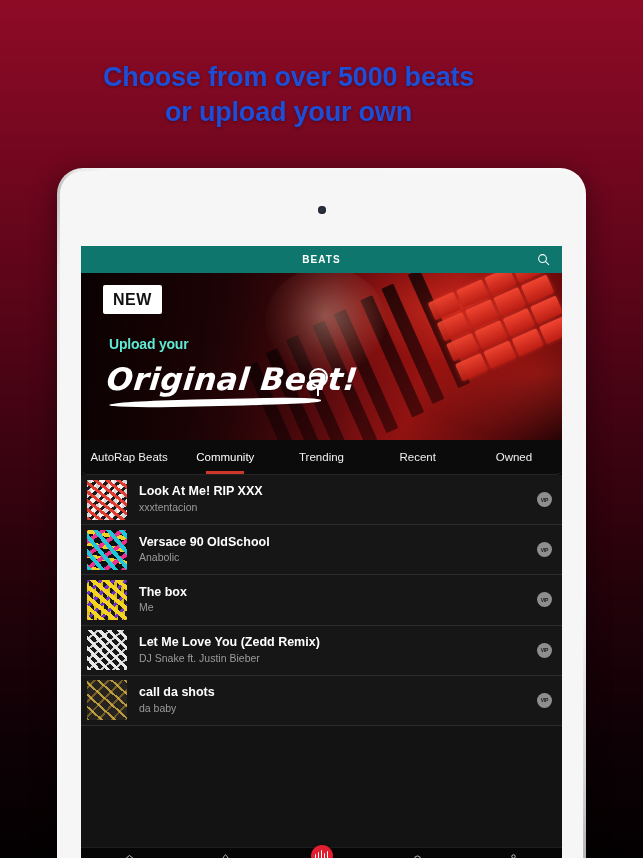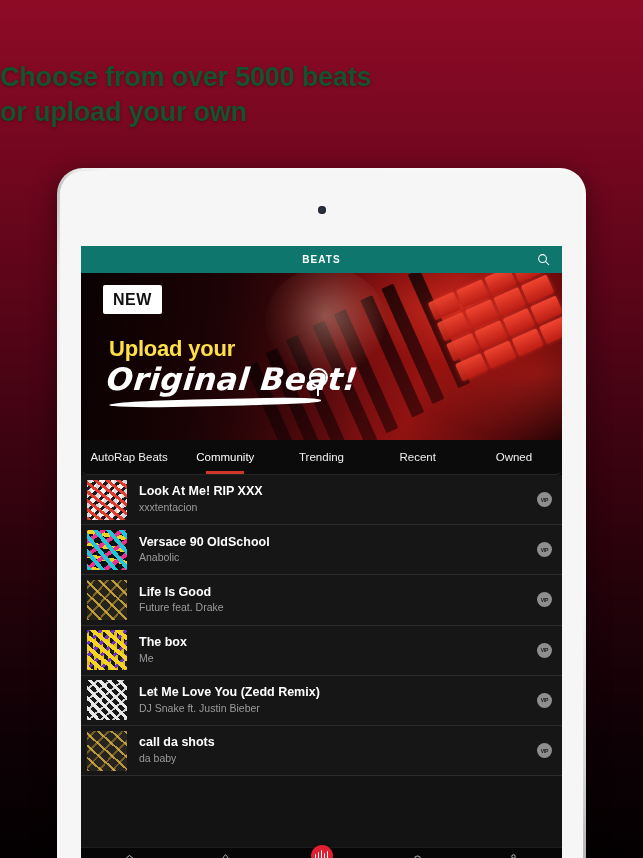--- a/index.html
+++ b/index.html
@@ -22,21 +22,22 @@
       #030001 100%);
     position: relative;
   }
 
   
   .headline {
     position: absolute;
     top: 60px;
     left: 0;
     width: 577px;
-    color: #14532d;
+    text-align: center;
+    color: #1d4ed8;
     font-size: 27px;
     font-weight: bold;
     line-height: 1.28;
     letter-spacing: -0.2px;
     text-shadow: 0 1px 3px rgba(0,0,0,0.35);
   }
   .headline .l2 { display: block; }
 
   
   .tablet {
@@ -170,22 +171,22 @@
     color: #111111;
     font-size: 16px;
     font-weight: bold;
     letter-spacing: 0.5px;
     padding: 6px 10px 5px 10px;
     border-radius: 2px;
   }
   .hero-line1 {
     position: absolute;
     left: 28px; top: 63px;
-    color: #fde047;
-    font-size: 22px;
+    color: #5eead4;
+    font-size: 14px;
     font-weight: bold;
     letter-spacing: -0.2px;
   }
   .hero-line2 {
     position: absolute;
     left: 26px; top: 88px;
     color: #ffffff;
     font-size: 31px;
     font-weight: bold;
     font-style: italic;
@@ -447,31 +448,20 @@
                repeating-linear-gradient(-35deg, #ee2f8e 0 4px, transparent 4px 11px),
                repeating-linear-gradient(10deg, #f2d024 0 4px, transparent 4px 12px),
                #101010;"></div>
         <div class="track-meta">
           <div class="track-title">Versace 90 OldSchool</div>
           <div class="track-artist">Anabolic</div>
         </div>
         <div class="vip-badge">VIP</div>
       </div>
 
-      <div class="track-row">
-        <div class="art" style="background:
-               repeating-linear-gradient(44deg, rgba(214,176,60,0.85) 0 2px, transparent 2px 9px),
-               repeating-linear-gradient(-48deg, rgba(186,150,44,0.6) 0 2px, transparent 2px 10px),
-               #26231d;"></div>
-        <div class="track-meta">
-          <div class="track-title">Life Is Good</div>
-          <div class="track-artist">Future feat. Drake</div>
-        </div>
-        <div class="vip-badge">VIP</div>
-      </div>
 
       <div class="track-row">
         <div class="art" style="background:
                repeating-linear-gradient(40deg, #f5d520 0 4px, transparent 4px 8px),
                repeating-linear-gradient(-45deg, #6b32c9 0 3px, transparent 3px 9px),
                repeating-linear-gradient(88deg, #e0c216 0 3px, #1a1a1a 3px 7px);"></div>
         <div class="track-meta">
           <div class="track-title">The box</div>
           <div class="track-artist">Me</div>
         </div>

